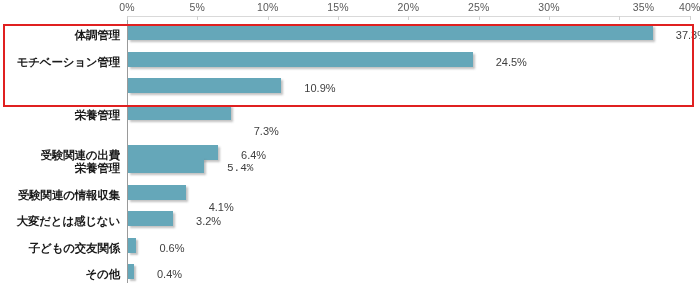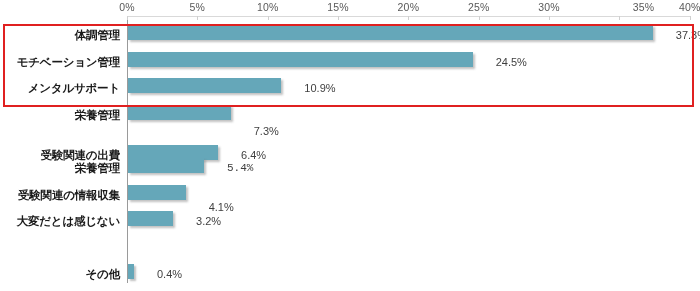--- a/index.html
+++ b/index.html
@@ -145,21 +145,20 @@
         <div class="cat-label">体調管理</div>
         <div class="bar" style="width: 524.811px; background: rgb(101, 167, 185);"></div>
         <div class="bar-value" style="left: 652.811px;">37.3%</div>
       </div>
       <div class="bar-row" style="top: 31.6px;">
         <div class="cat-label">モチベーション管理</div>
         <div class="bar" style="width: 344.715px; background: rgb(101, 167, 185);"></div>
         <div class="bar-value" style="left: 472.715px;">24.5%</div>
       </div>
       <div class="bar-row" style="top: 58.2px;">
-        <div class="cat-label">メンタルサポート</div>
         <div class="bar" style="width: 153.363px; background: rgb(101, 167, 185);"></div>
         <div class="bar-value" style="left: 281.363px;">10.9%</div>
       </div>
       <div class="bar-row" style="top: 84.8px;">
         <div class="cat-label">栄養管理</div>
         <div class="bar" style="width: 102.711px; background: rgb(101, 167, 185);"></div>
         <div class="bar-value" style="left: 230.711px; margin-top: 16px;">7.3%</div>
       </div>
       <div class="bar-row" style="top: 111.4px; margin-top: 14px;">
         <div class="cat-label">受験関連の出費</div>
@@ -173,20 +172,25 @@
       </div>
       <div class="bar-row" style="top: 164.6px;">
         <div class="cat-label">受験関連の情報収集</div>
         <div class="bar" style="width: 57.687px; background: rgb(101, 167, 185);"></div>
         <div class="bar-value" style="left: 185.687px; margin-top: 12px;">4.1%</div>
       </div>
       <div class="bar-row" style="top: 191.2px;">
         <div class="cat-label">大変だとは感じない</div>
         <div class="bar" style="width: 45.024px; background: rgb(101, 167, 185);"></div>
         <div class="bar-value" style="left: 173.024px;">3.2%</div>
+      </div>
+      <div class="bar-row" style="top: 217.8px;">
+        <div class="cat-label">子どもの交友関係</div>
+        <div class="bar" style="width: 8.442px; background: rgb(101, 167, 185);"></div>
+        <div class="bar-value" style="left: 136.442px;">0.6%</div>
       </div>
       <div class="bar-row" style="top: 244.4px;">
         <div class="cat-label">その他</div>
         <div class="bar" style="width: 6px; background: rgb(101, 167, 185);"></div>
         <div class="bar-value" style="left: 134px;">0.4%</div>
       </div>
     </div>
 
   <div class="highlight-box" style="border-color: rgb(224, 32, 32);"></div>
 

